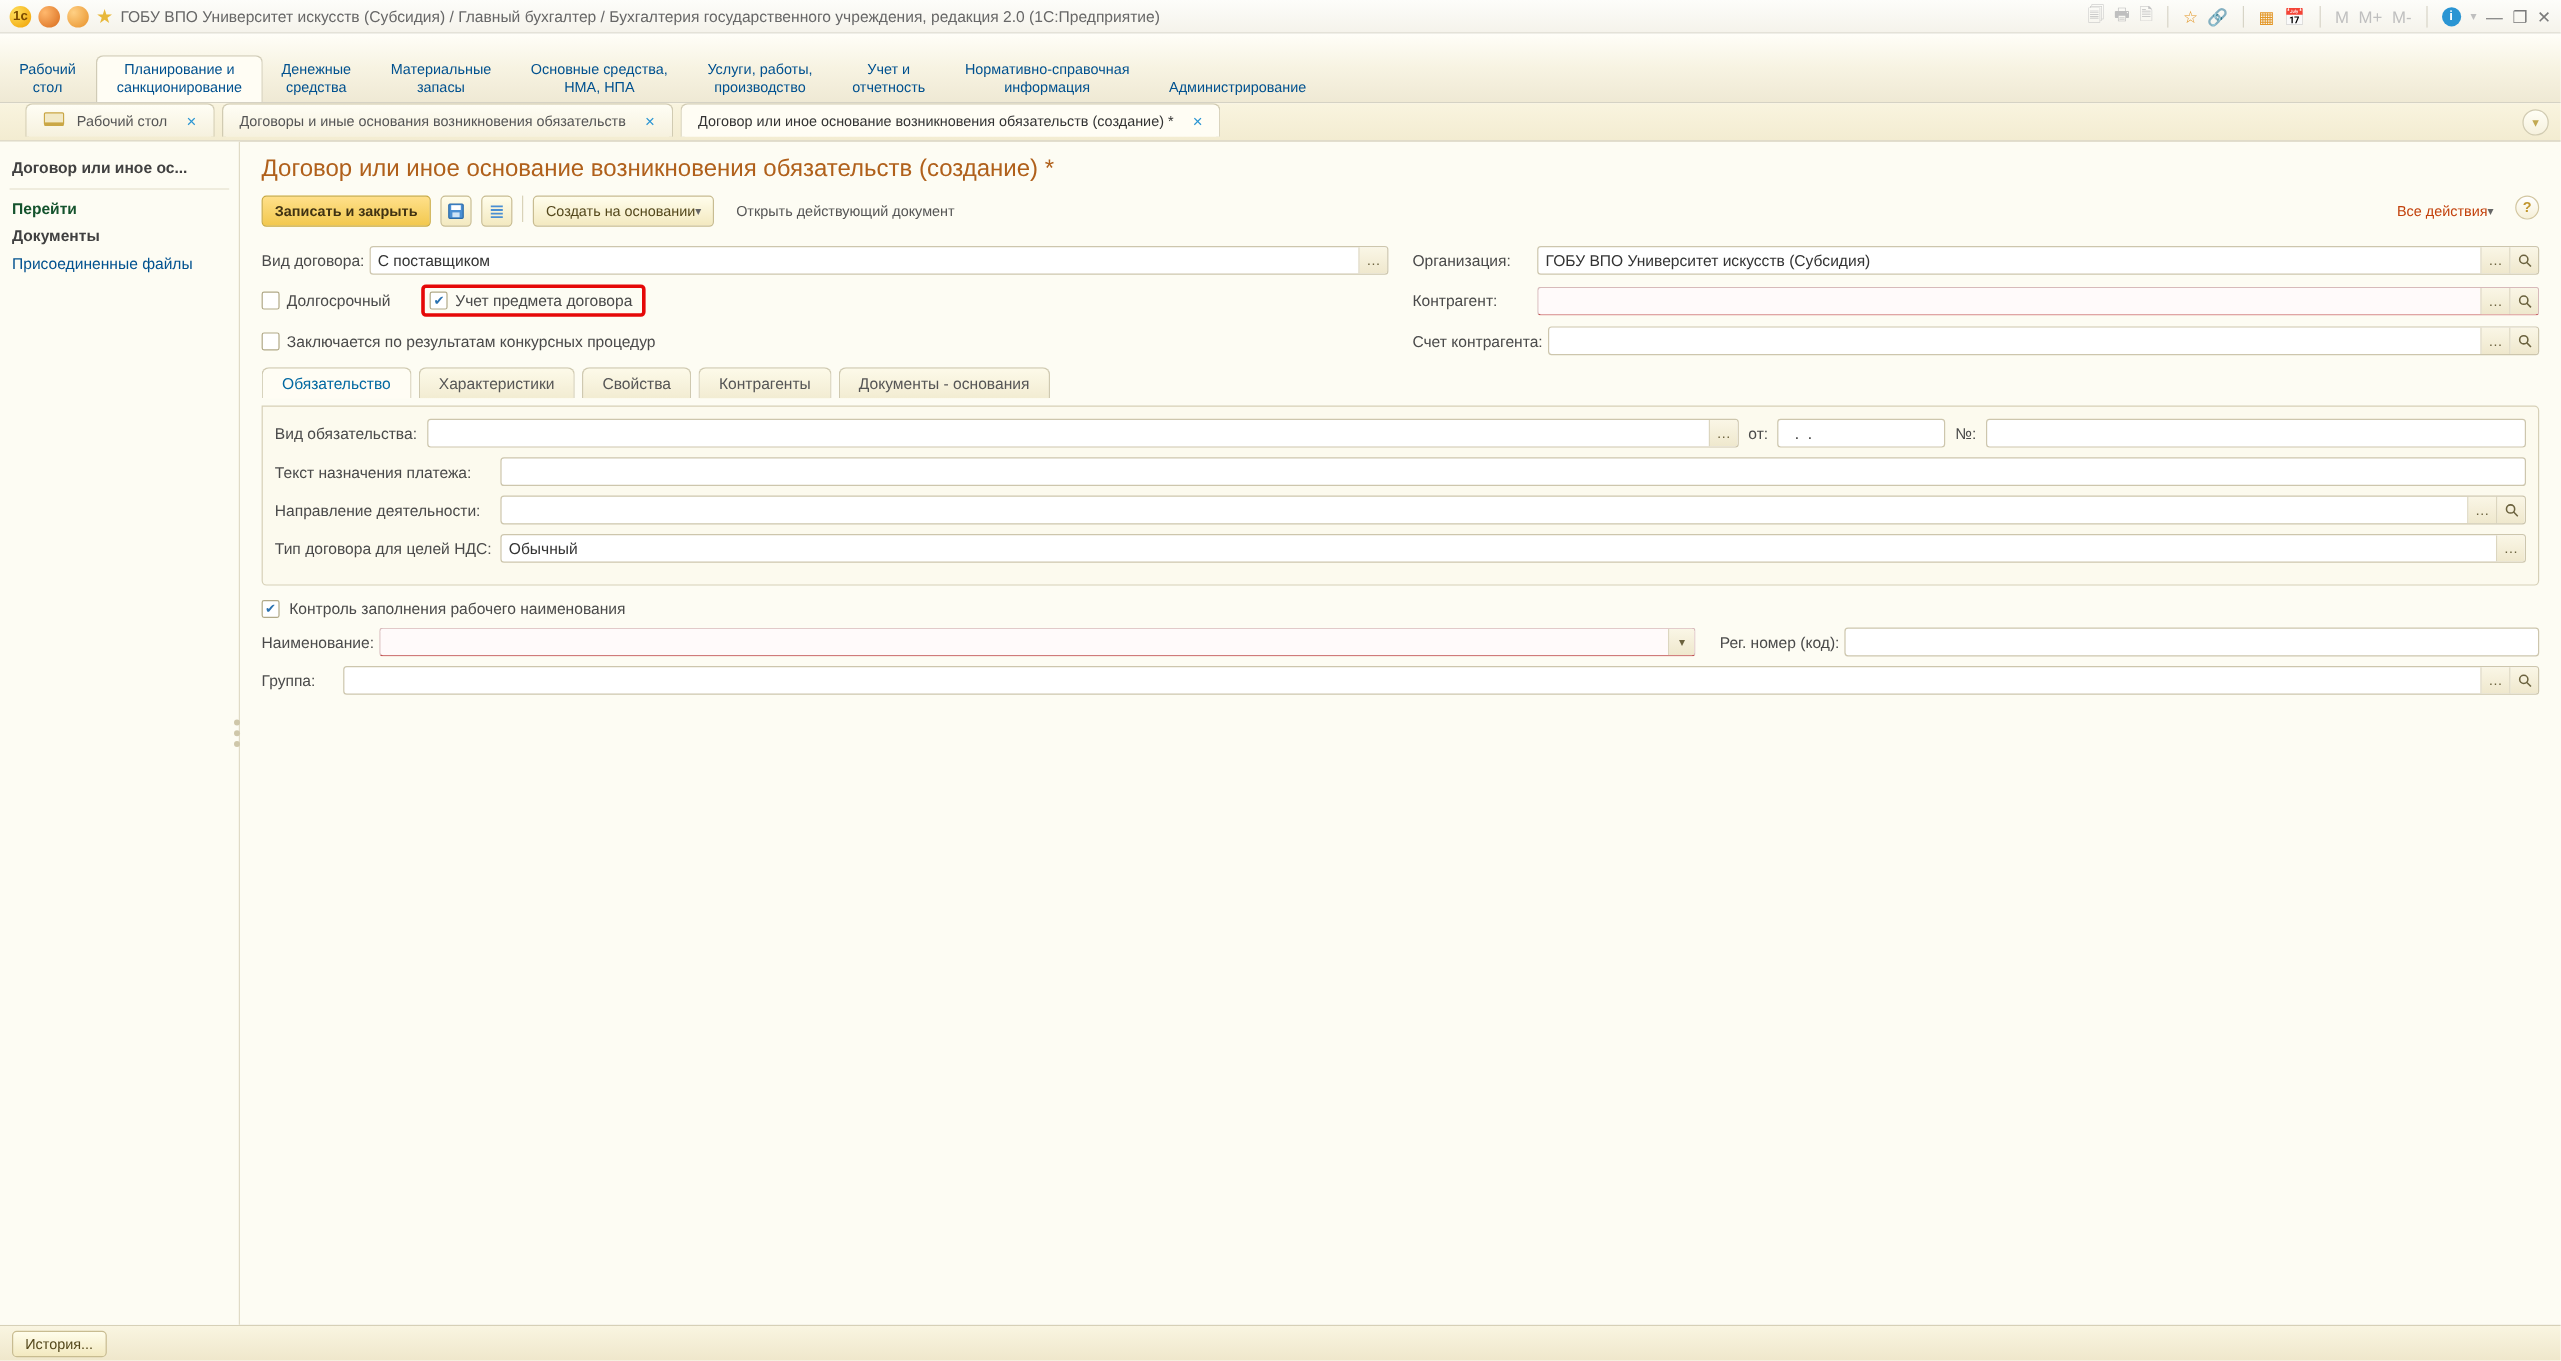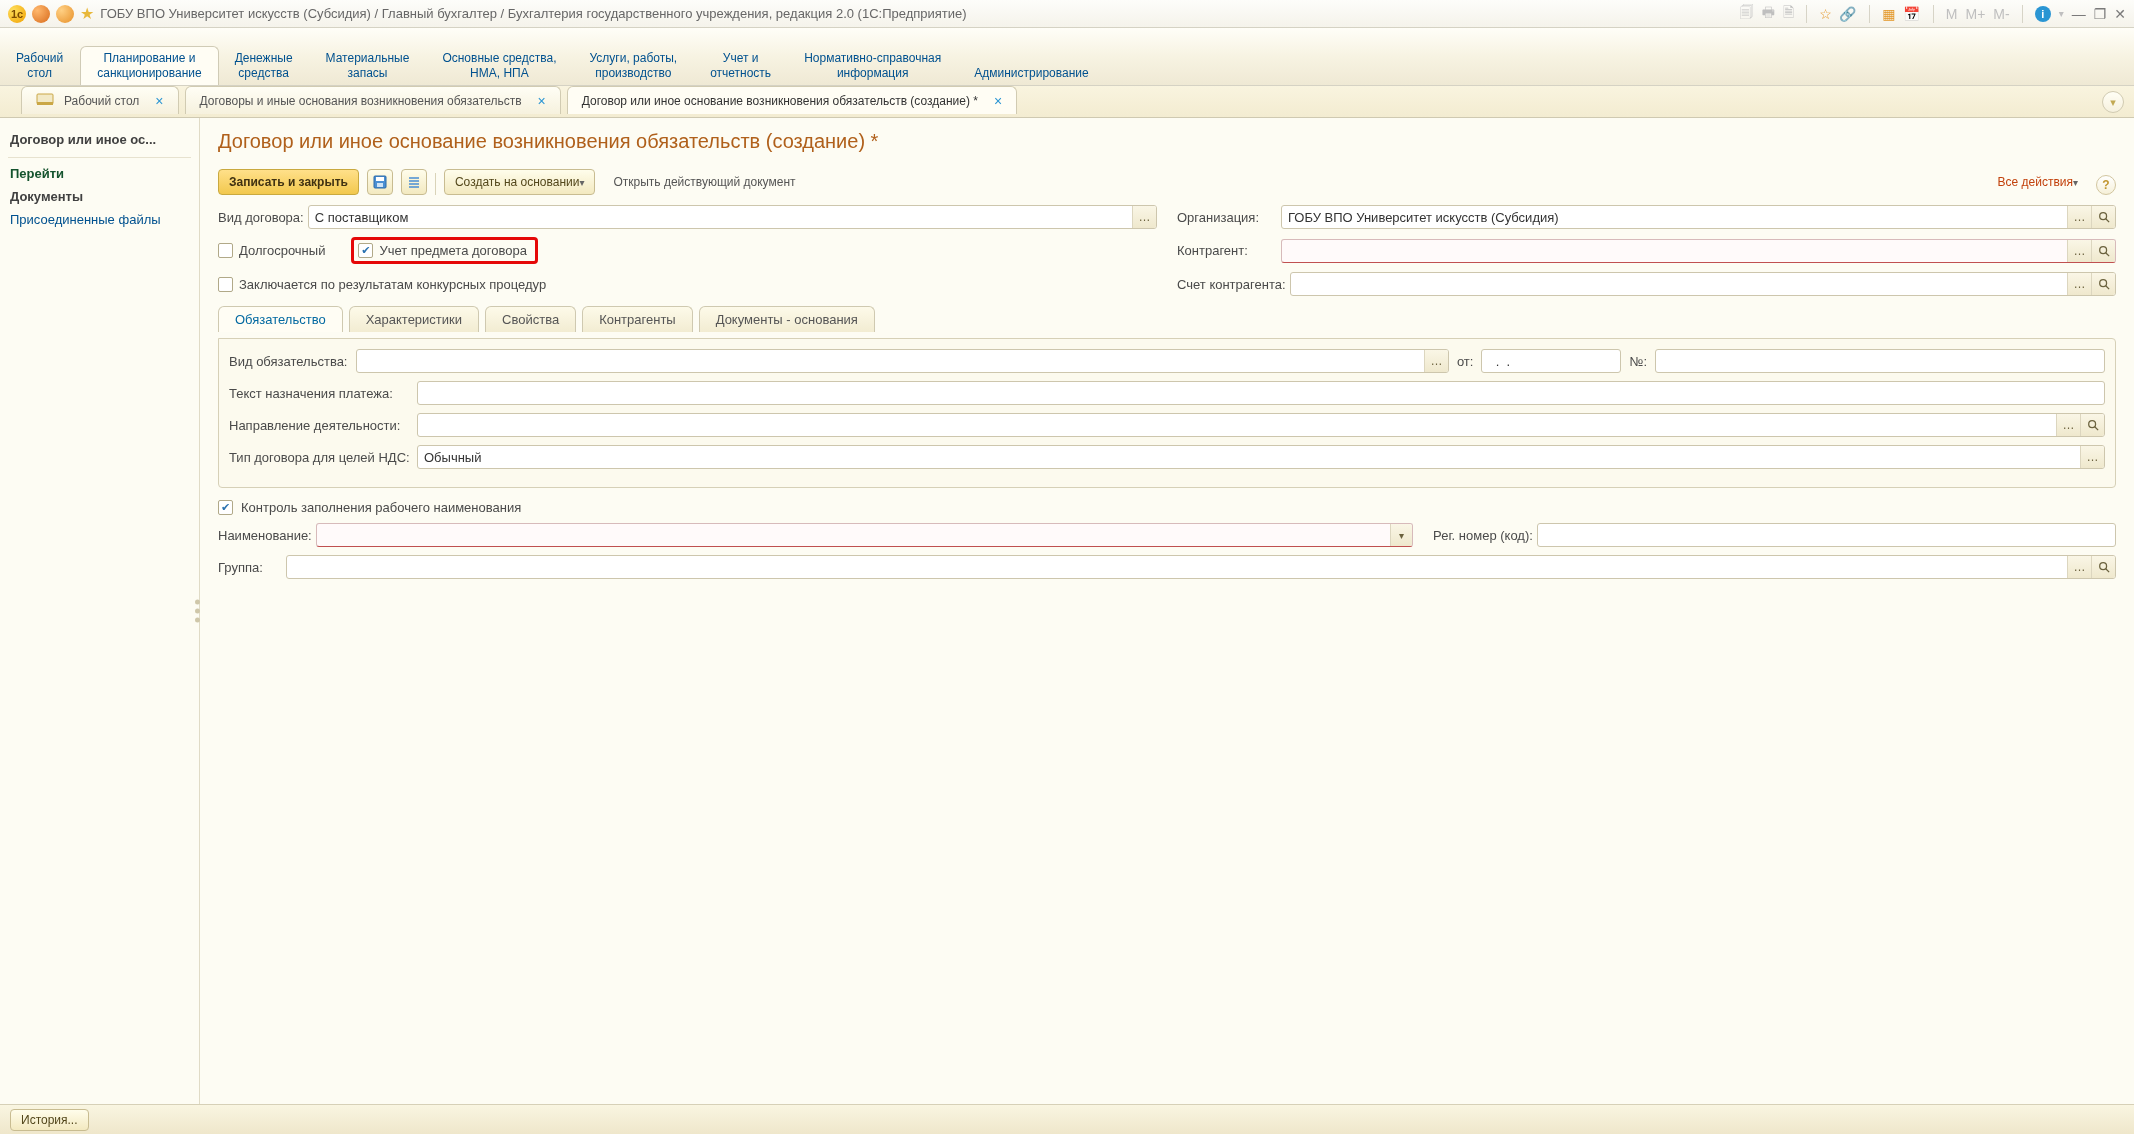--- a/index.html
+++ b/index.html
@@ -151,21 +151,21 @@
     overflow: auto;
   }
   .page-title {
     color:#b0601b;
     font-size:20px;
     margin-bottom:10px;
   }
 
   
   .toolbar {
-    display:flex; align-items:flex-end; gap:8px;
+    display:flex; align-items:flex-start; gap:8px;
     height: 32px;
     margin-bottom: 10px;
   }
   .btn {
     height:26px;
     padding: 0 10px;
     display:inline-flex; align-items:center;
     border:1px solid #c8bc91;
     border-radius:4px;
     background: linear-gradient(to bottom, #fffdeb, #f3e9c0);

